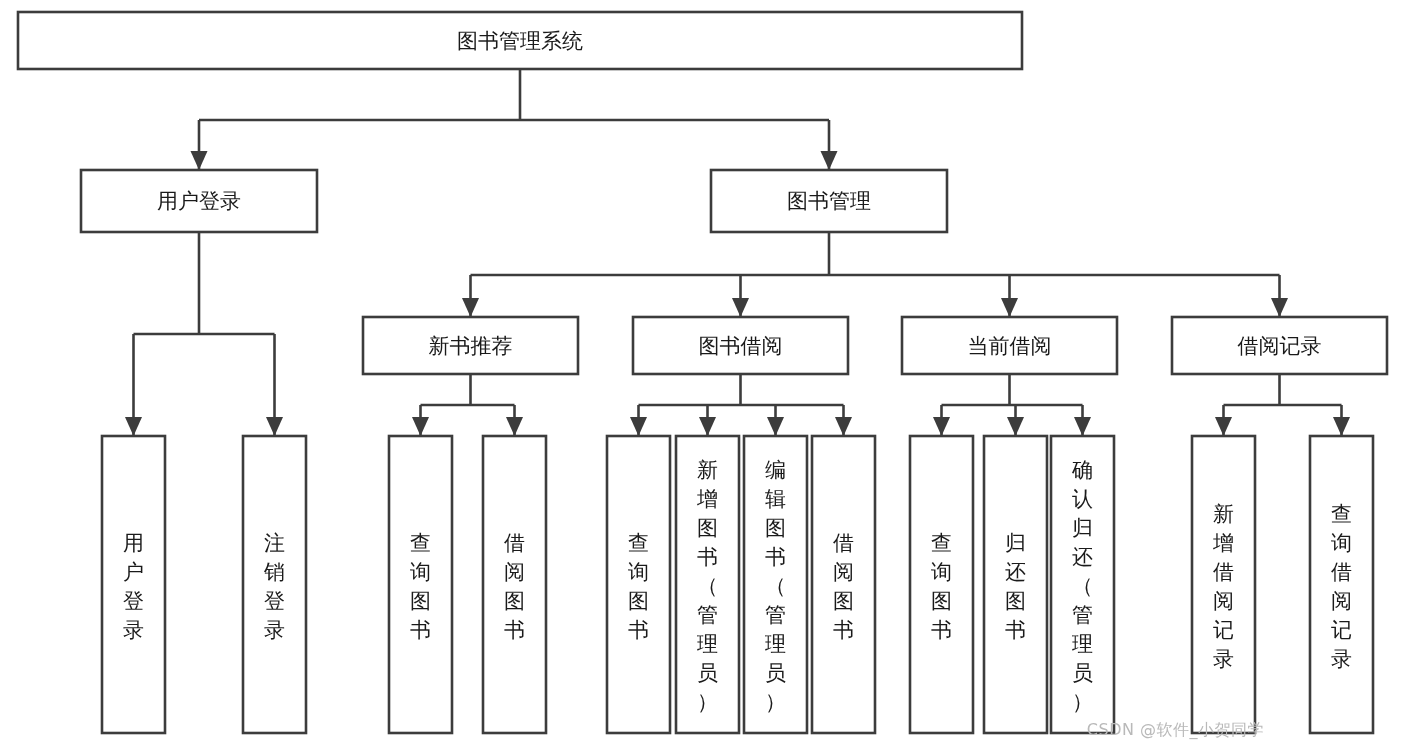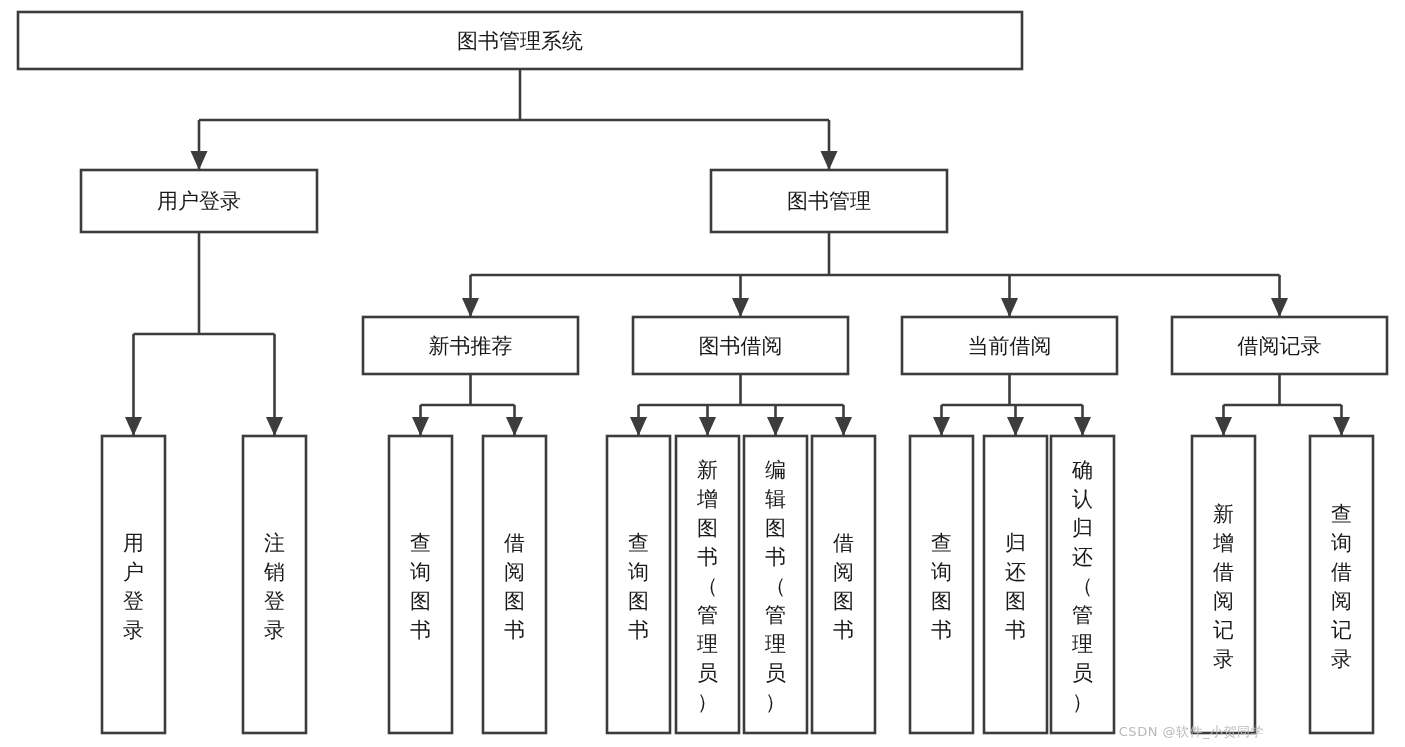--- a/index.html
+++ b/index.html
@@ -54,21 +54,21 @@
     fill: #1a1a1a;
     font-size: 21px;
     text-anchor: middle;
     white-space: pre;
   }
   .watermark-text {
     position: absolute;
     right: 12px;
     bottom: 6px;
     font-family: "DejaVu Sans", "Liberation Sans", sans-serif;
-    font-size: 13px;
+    font-size: 16px;
     color: #b9b9b9;
     letter-spacing: 0.5px;
     user-select: none;
     pointer-events: none;
   }
 </style>
 </head>
 <body>
 
 <div id="diagram-root">

